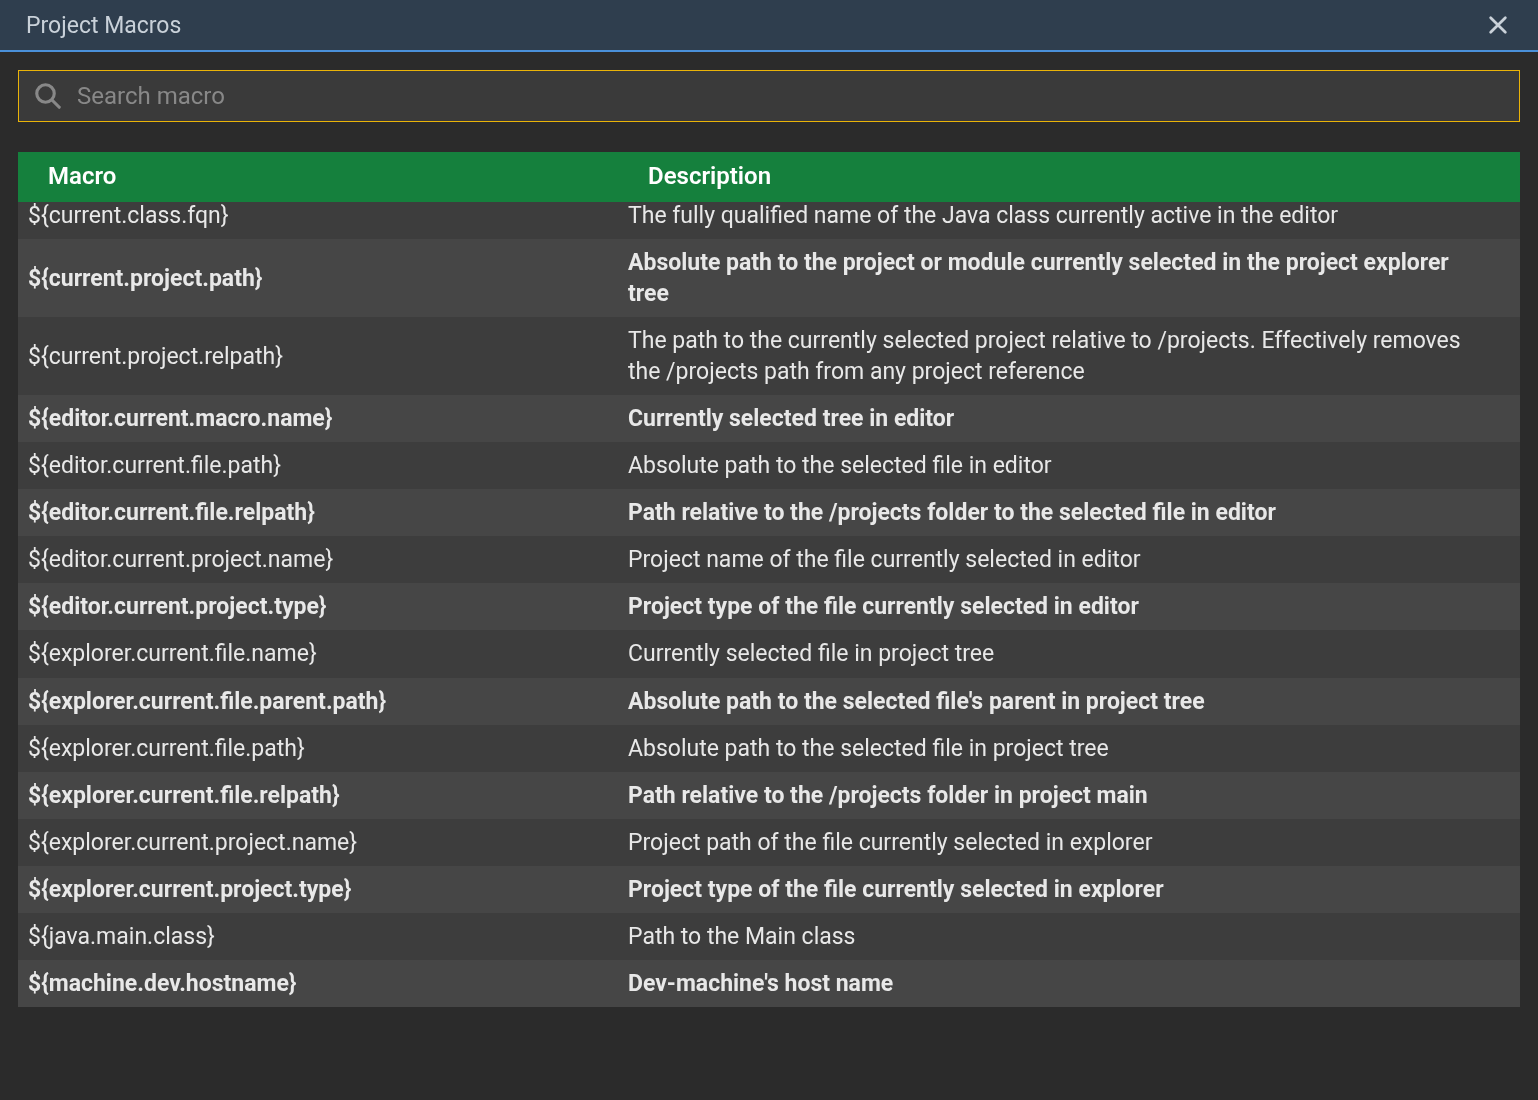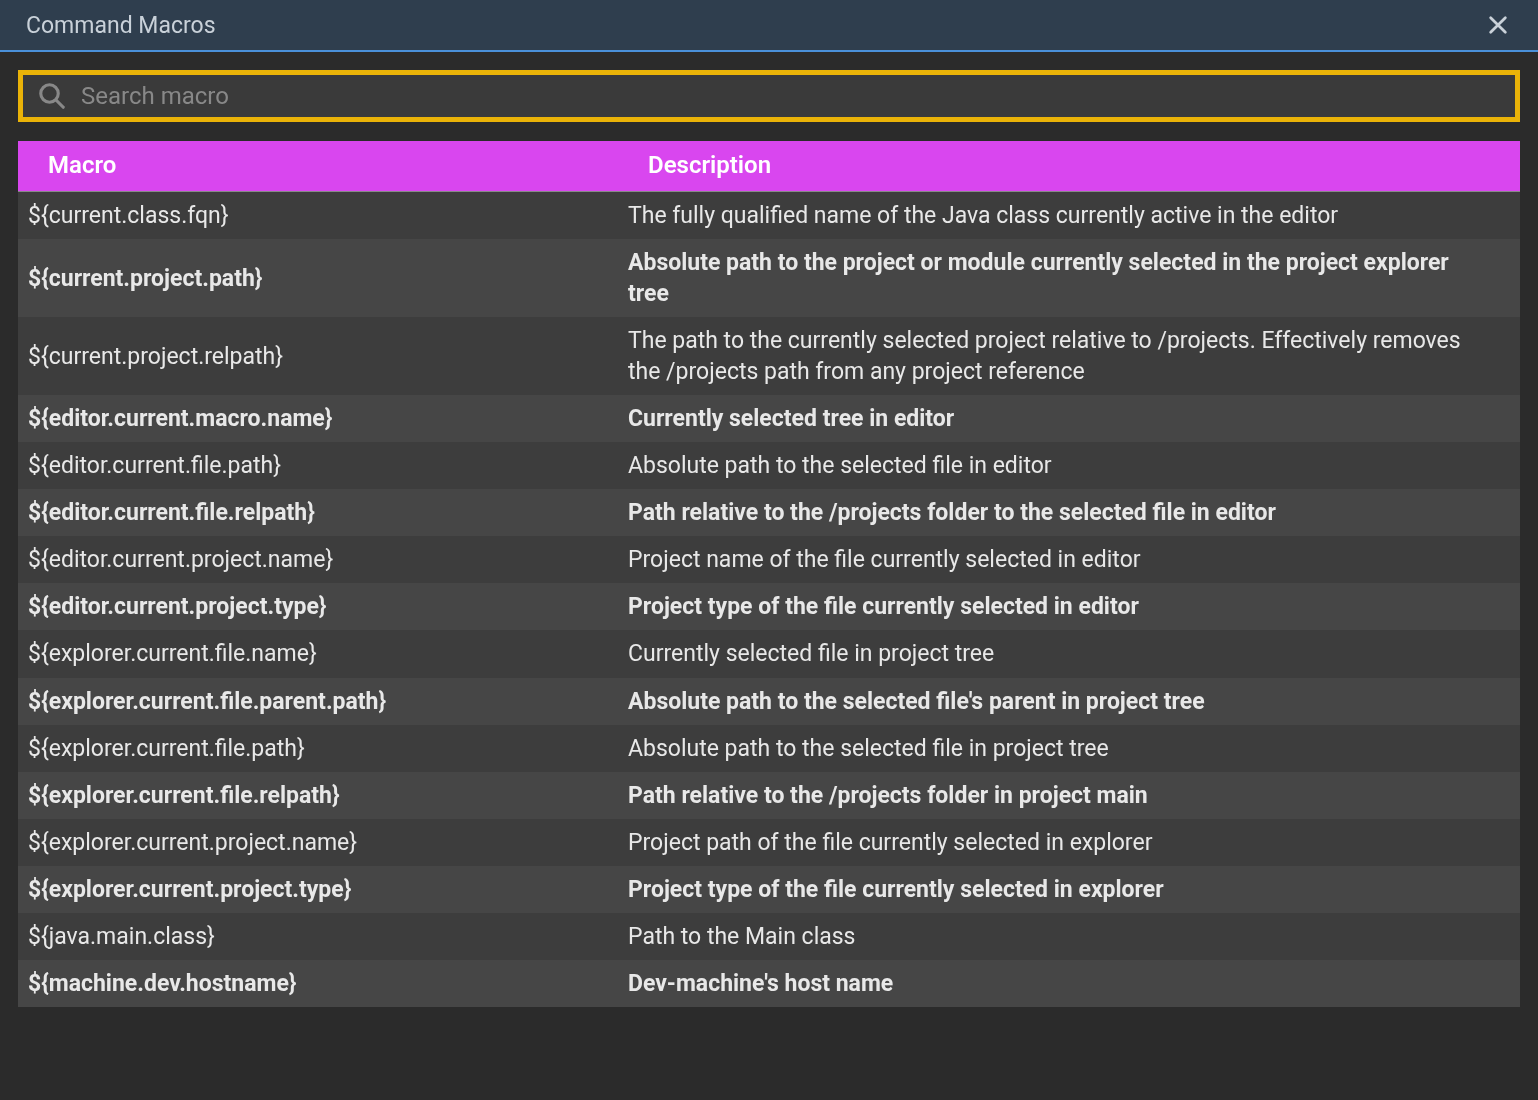--- a/index.html
+++ b/index.html
@@ -60,21 +60,21 @@
     background: #2b2b2b;
     padding: 18px 18px 0 18px;
     display: flex;
     flex-direction: column;
     overflow: hidden;
   }
   .search-box {
     display: flex;
     align-items: center;
     background: #3a3a3a;
-    border: 5px solid #eab308;
+    border: 1px solid #eab308;
     height: 52px;
     padding: 0 14px;
     margin-bottom: 18px;
   }
   .search-box svg {
     width: 30px;
     height: 30px;
     margin-right: 14px;
     flex-shrink: 0;
   }
@@ -111,23 +111,23 @@
     border-collapse: collapse;
     table-layout: fixed;
   }
   thead th {
     text-align: left;
     font-size: 24px;
     font-weight: 600;
     color: #ffffff;
     padding: 10px 8px 12px 30px;
     border-bottom: 2px solid #888;
-    background: #d946ef;
+    background: #15803d;
     position: sticky;
-    top: 1px;
+    top: 12px;
   }
   thead th:first-child {
     width: 600px;
   }
   tbody tr.odd {
     background: #3d3d3d;
   }
   tbody tr.even {
     background: #464646;
     font-weight: bold;
@@ -146,21 +146,21 @@
   tbody td.desc-cell {
     padding-right: 28px;
   }
 </style>
 </head>
 <body>
 
 <div class="dialog">
 
   <div class="titlebar">
-    <div class="titlebar-title">Command Macros</div>
+    <div class="titlebar-title">Project Macros</div>
     <div class="close-btn">
       <svg viewBox="0 0 24 24">
         <path d="M4 4 L20 20 M20 4 L4 20" stroke="#c9d1d9" stroke-width="3" stroke-linecap="round" fill="none"></path>
       </svg>
     </div>
   </div>
 
   <div class="content-wrap">
 
     <div class="search-box">

